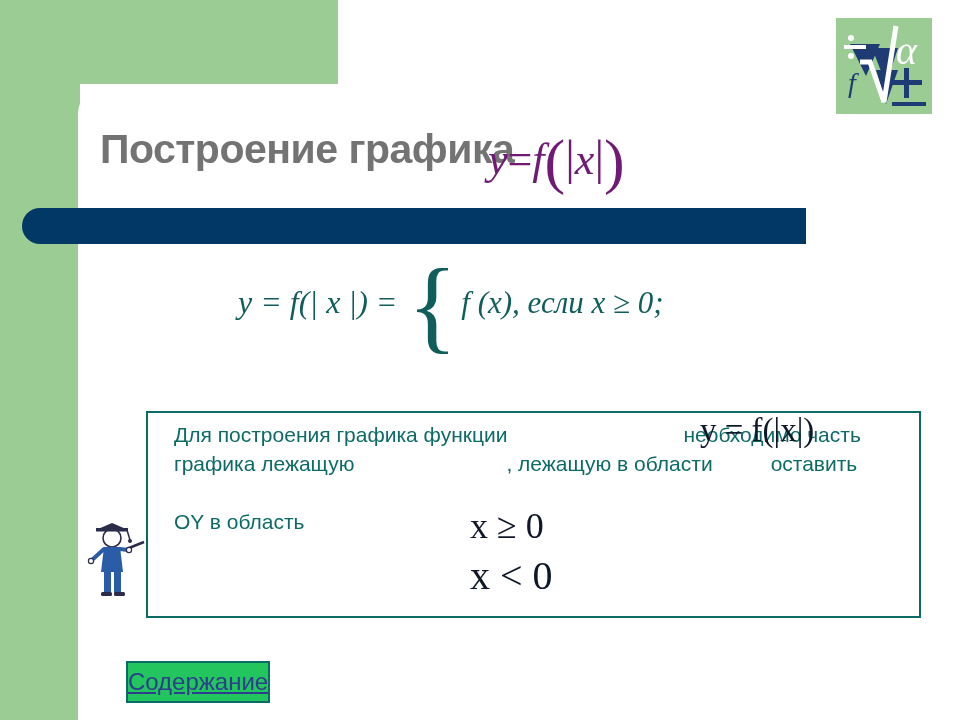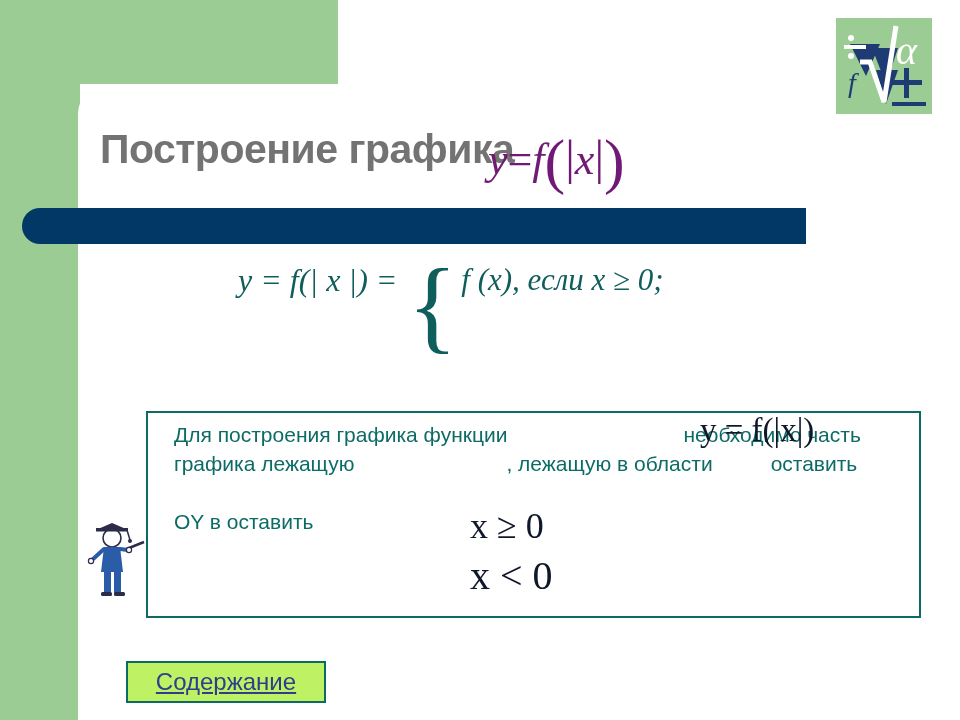--- a/index.html
+++ b/index.html
@@ -106,21 +106,21 @@
   
   .main-formula {
     position: absolute;
     left: 238px;
     top: 262px;
     color: #105E5C;
     font-family: "Liberation Serif", serif;
     font-size: 32px;
     white-space: nowrap;
     display: flex;
-    align-items: flex-start;
+    align-items: center;
   }
   .mf-lhs {
     font-style: italic;
     font-size: 32px;
   }
   .brace {
     font-family: "Liberation Serif", serif;
     font-size: 104px;
     font-style: normal;
     line-height: 0.78;
@@ -201,23 +201,23 @@
     top: 516px;
     width: 72px;
     height: 84px;
   }
 
   
   .content-btn {
     position: absolute;
     left: 126px;
     top: 661px;
-    width: 200px;
+    width: 144px;
     height: 42px;
-    background: #bef264;
+    background: #22c55e;
     border: 2px solid #0D6B66;
     box-sizing: border-box;
     display: flex;
     align-items: center;
     justify-content: center;
     cursor: pointer;
   }
   .content-btn span {
     color: #2D3E8C;
     font-family: "Liberation Sans", sans-serif;
@@ -277,21 +277,21 @@
       <span class="case-line">f (x), если x ≥ 0;</span>
     </span>
   </div>
 
   <div class="desc-box"></div>
 
   <div class="desc-text">
     <span>Для построения графика функции</span><span class="gap-a"></span><span>необходимо часть</span><br>
     <span>графика лежащую</span><span class="gap-b"></span><span>,  лежащую в области</span><span class="gap-c"></span><span>оставить</span><br>
     <br>
-    <span>OY в оставить</span>
+    <span>OY в область</span>
   </div>
 
   <div class="ov ov-fabs">
     <span>y = f(|x|)</span>
   </div>
   <div class="ov ov-xge">
     <span>x ≥ 0</span>
   </div>
   <div class="ov ov-xlt">
     <span>x &lt; 0</span>

